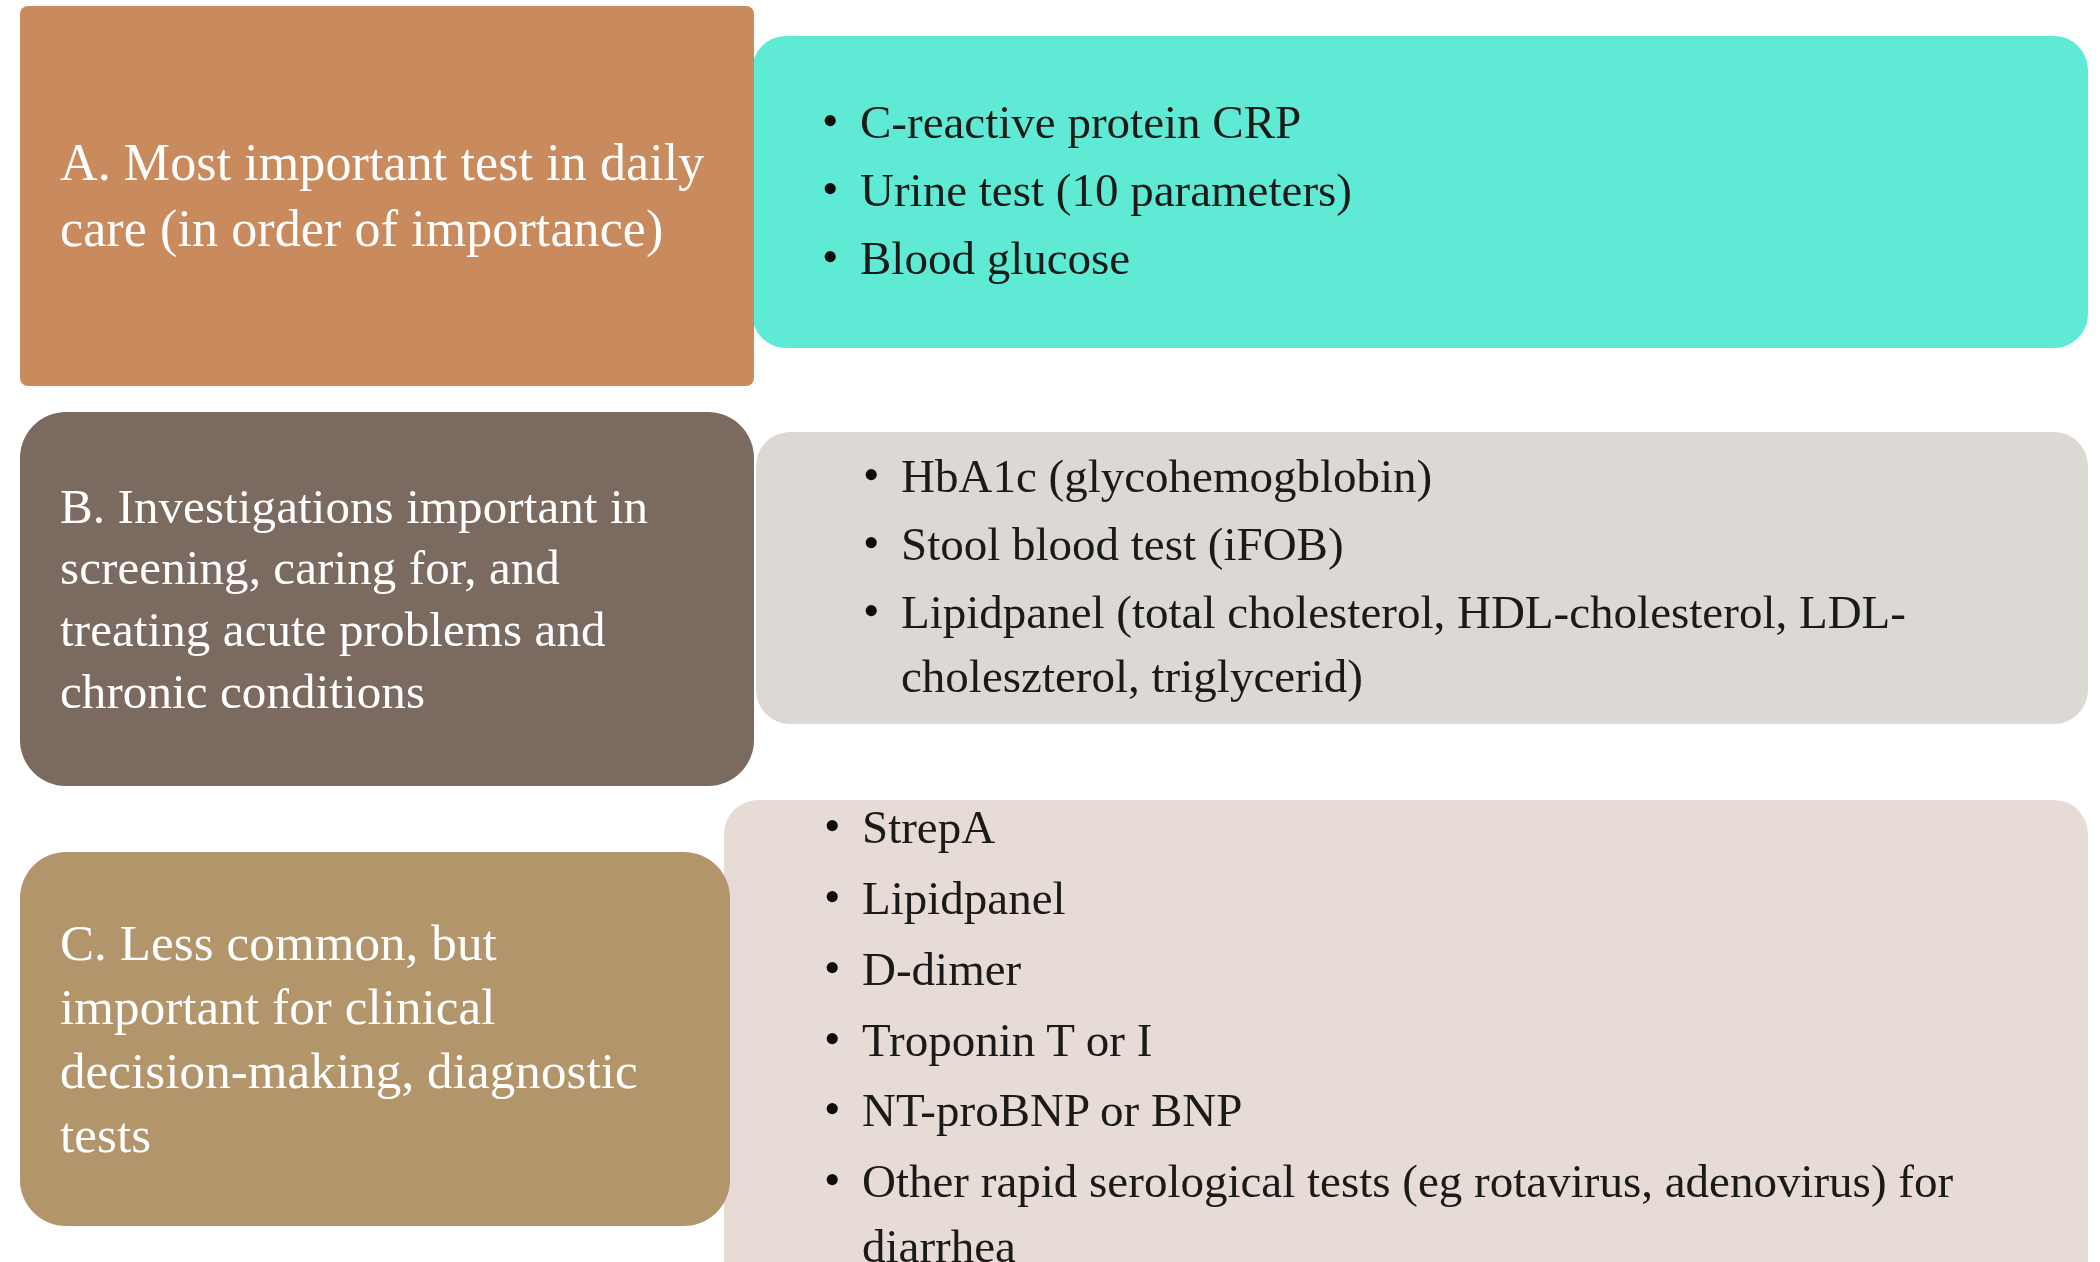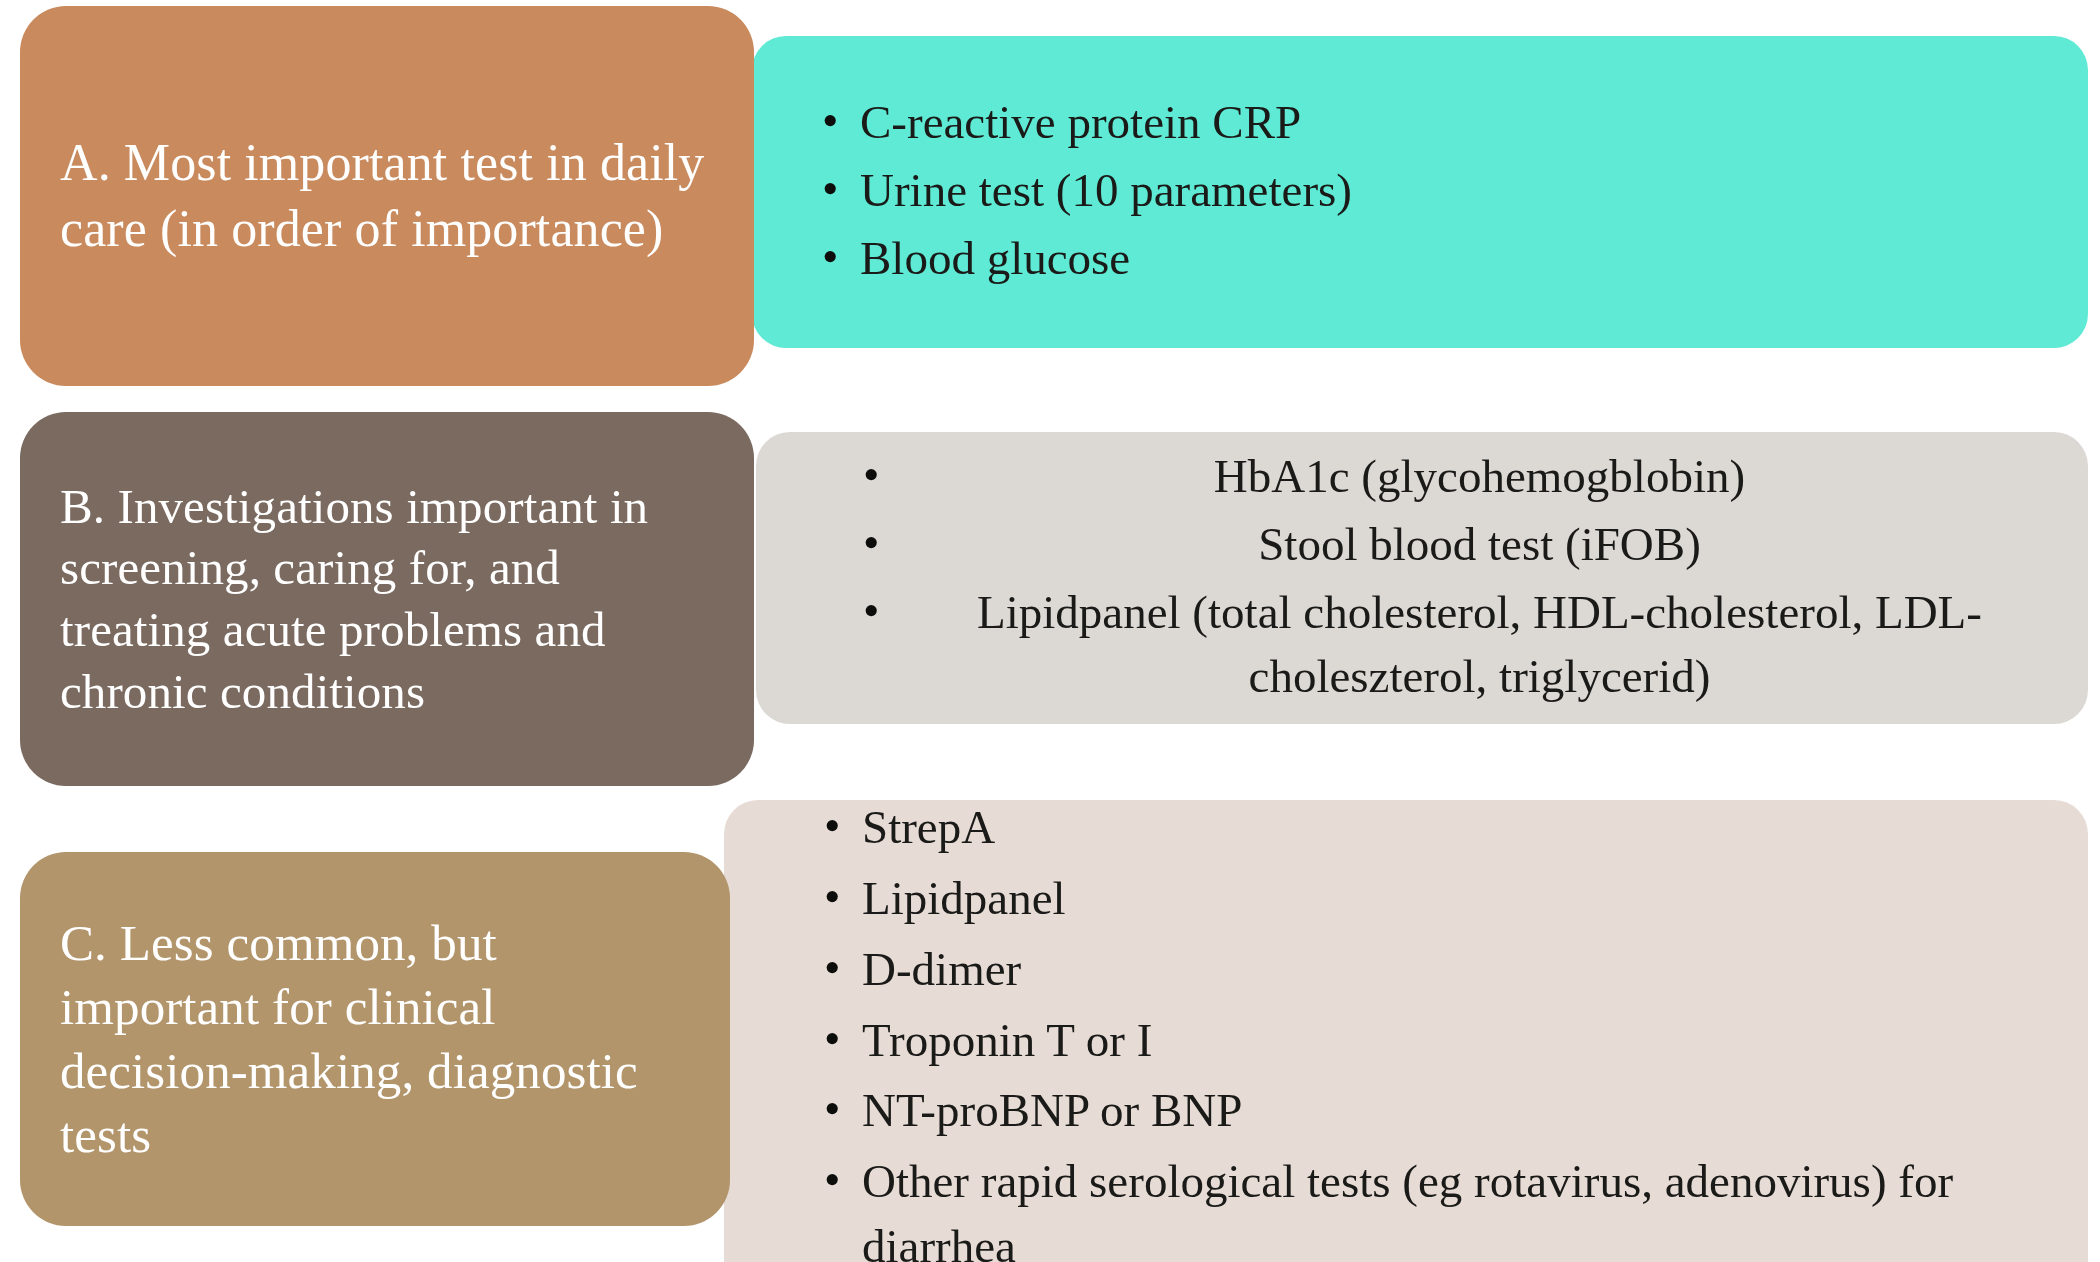--- a/index.html
+++ b/index.html
@@ -70,20 +70,21 @@
     color: #0d0d0c;
   }
 
   
   #box-a {
     left: 20px;
     top: 6px;
     width: 734px;
     height: 380px;
     background: #C98A5D;
+    border-radius: 8px;
   }
   #panel-a {
     left: 752px;
     top: 36px;
     width: 1336px;
     height: 312px;
     background: #5eead4;
   }
   #panel-a ul { padding-left: 70px; }
 
@@ -96,21 +97,21 @@
     background: #7A6A60;
     font-size: 49px;
   }
   #panel-b {
     left: 756px;
     top: 432px;
     width: 1332px;
     height: 292px;
     background: #DCD8D4;
   }
-  #panel-b ul { padding-left: 107px; text-align: center; }
+  #panel-b ul { padding-left: 107px; }
 
   
   #box-c {
     left: 20px;
     top: 812px;
     width: 710px;
     height: 374px;
     background: #B2956B;
     font-size: 51px;
     margin-top: 40px;

